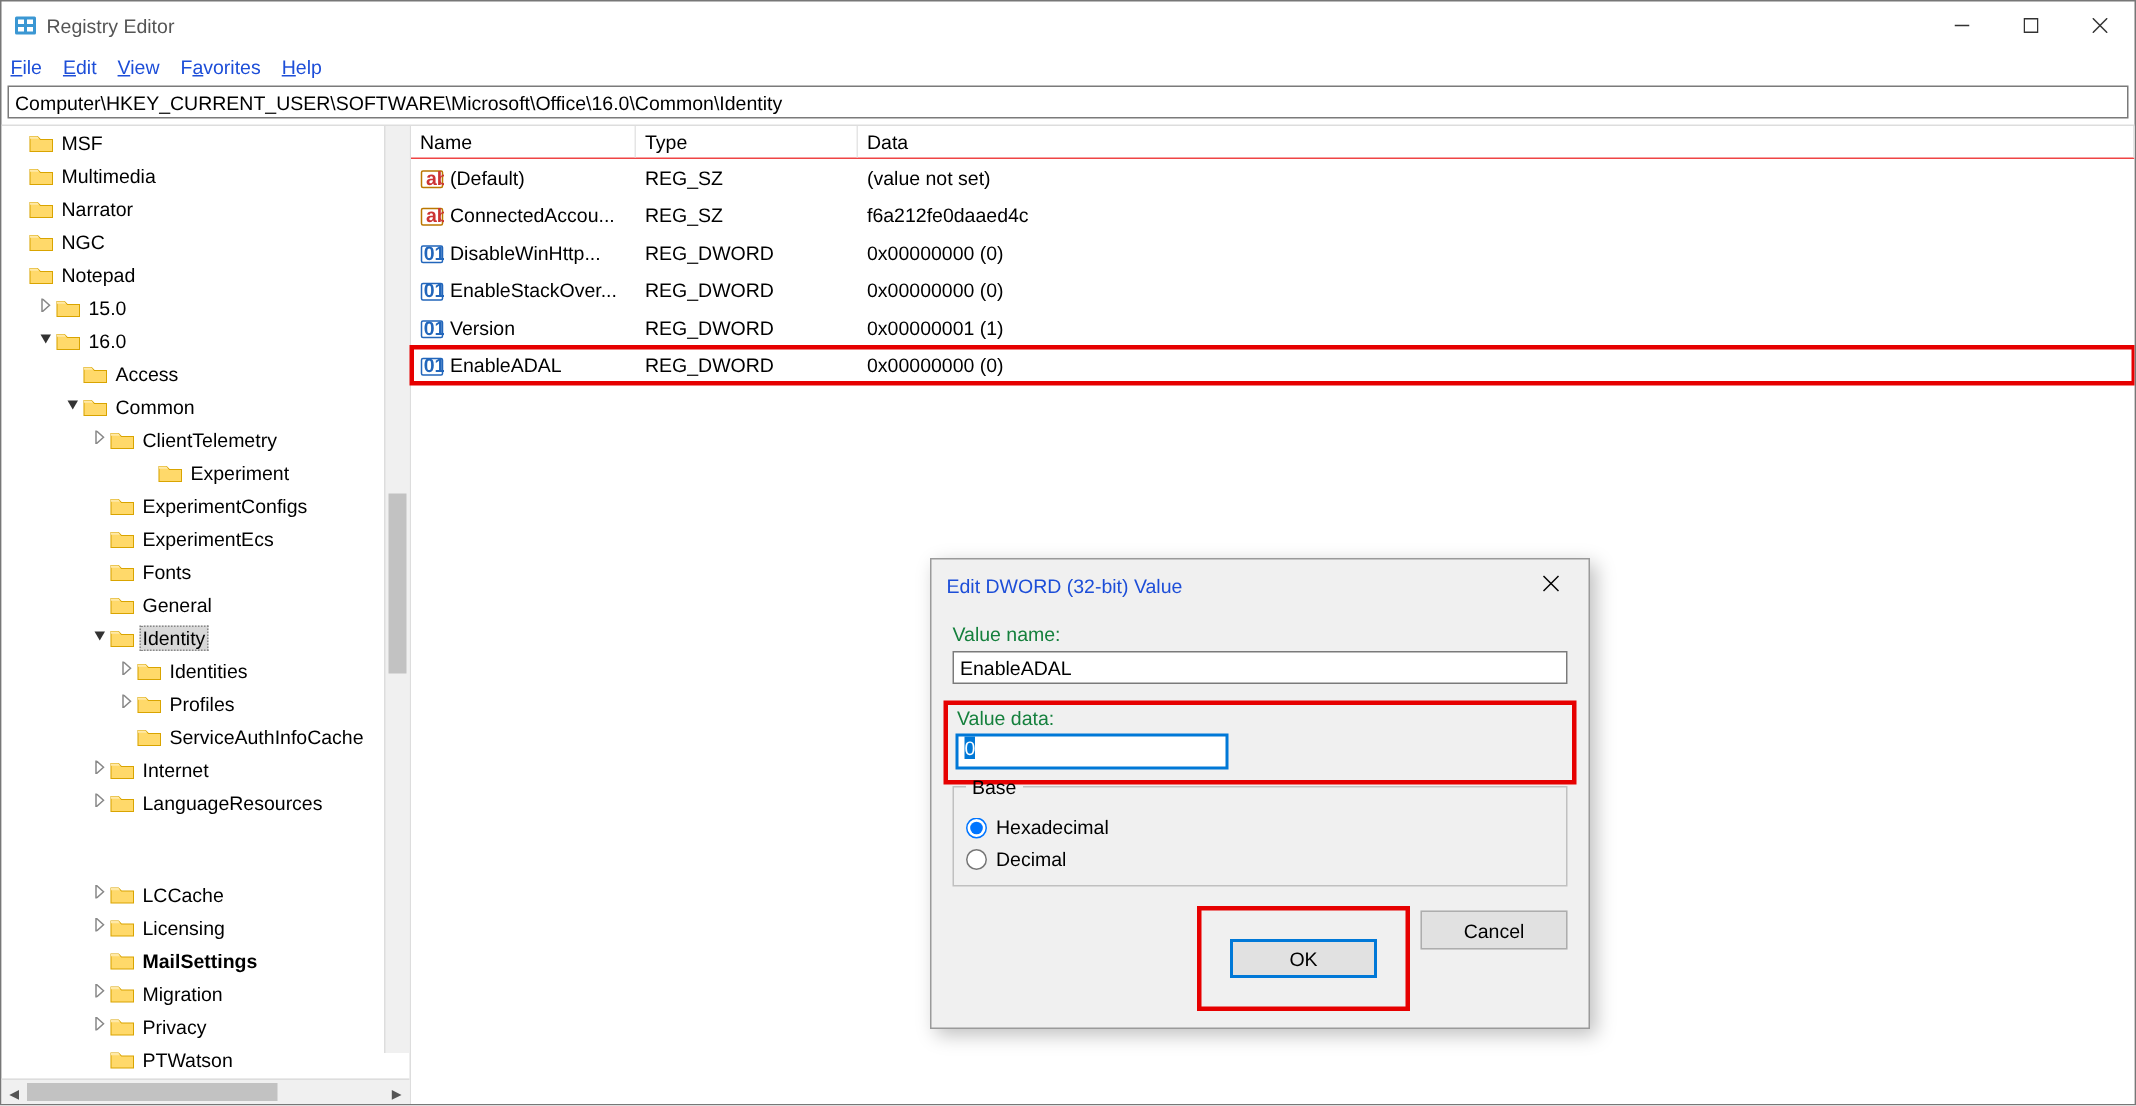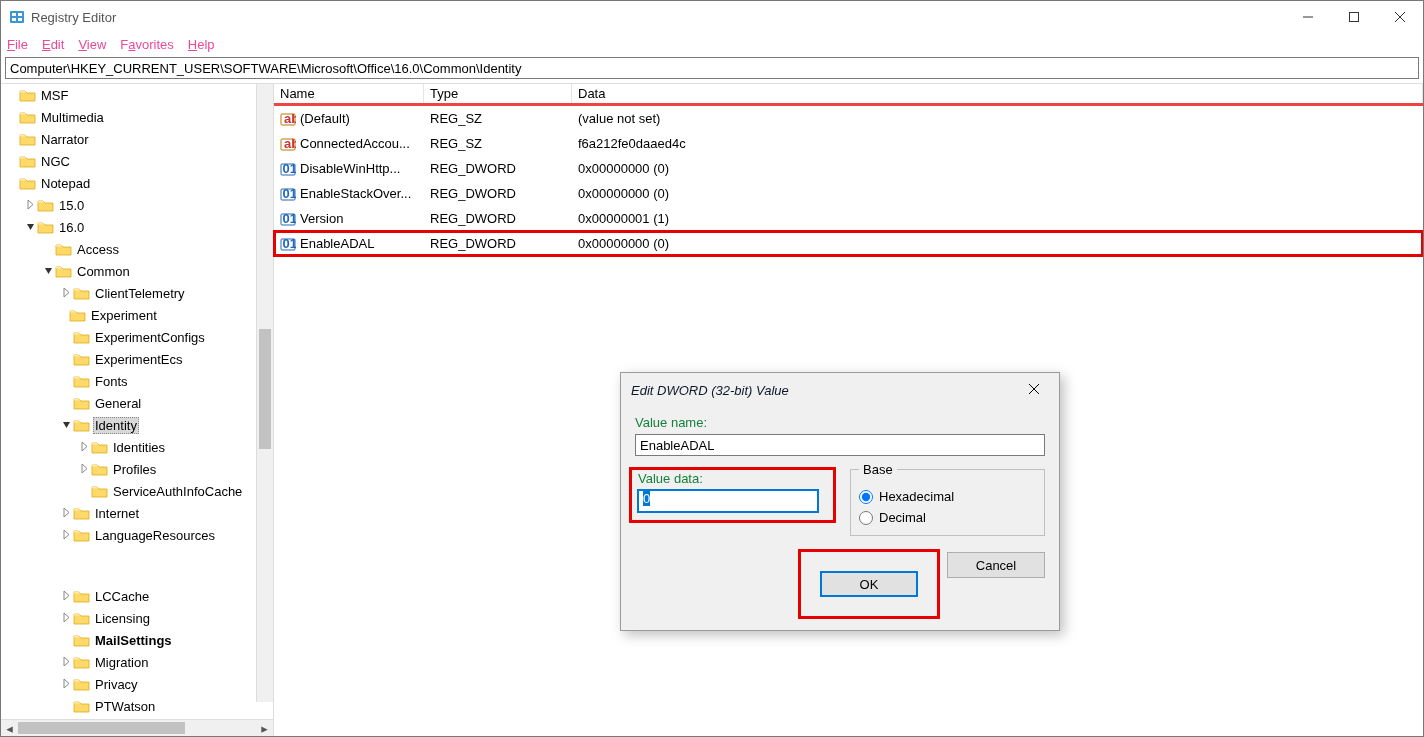--- a/index.html
+++ b/index.html
@@ -9,21 +9,21 @@
 
 
 .titlebar { height: 32px; display: flex; align-items: center; padding-left: 8px; }
 .titlebar .app-icon { width: 16px; height: 16px; margin-right: 6px; display: inline-flex; }
 .titlebar .title { color: #555; font-size: 13px; }
 .titlebar .controls { margin-left: auto; display: flex; }
 .wc-btn { width: 46px; height: 32px; display: flex; align-items: center; justify-content: center; color: #555; }
 
 
 .menubar { height: 22px; display: flex; align-items: center; padding: 0 6px; gap: 14px; }
-.menubar .menu-item { color: #ec4899; cursor: default; }
+.menubar .menu-item { color: #1d4ed8; cursor: default; }
 .menubar .menu-item .ul { text-decoration: underline; }
 
 
 .addressbar { height: 22px; border: 1px solid #7a7a7a; margin: 2px 4px 4px 4px; padding: 0 4px; display: flex; align-items: center; background: #fff; }
 
 
 .body { flex: 1; display: flex; border-top: 1px solid #ddd; overflow: hidden; }
 .tree-panel { width: 273px; border-right: 1px solid #ddd; position: relative; display: flex; flex-direction: column; background: #fff; }
 .tree-scroll { flex: 1; overflow: hidden; position: relative; }
 .tree-inner { position: absolute; top: 0; left: 0; right: 0; }
@@ -35,44 +35,44 @@
 .tree-hscroll .hthumb { position: absolute; left: 0; width: 70%; top: 2px; bottom: 2px; background: #c2c2c2; }
 
 .tree-row { height: 22px; display: flex; align-items: center; white-space: nowrap; cursor: default; text-align: center; }
 .tree-row .expander { width: 14px; text-align: center; color: #777; font-size: 11px; }
 .tree-row .folder-icon { width: 17px; height: 14px; margin-right: 3px; display: inline-flex; }
 .tree-row .label { padding: 0 2px; }
 .tree-row.selected .label { background: #d8d8d8; border: 1px dotted #888; padding: 0 1px; }
 
 
 .values-panel { flex: 1; position: relative; background: #fff; }
-.val-header { height: 22px; display: flex; background: #fff; border-bottom: 3px solid #ef4444; }
+.val-header { height: 22px; display: flex; background: #fff; border-bottom: 1px solid #ef4444; }
 .val-header .col { padding: 2px 6px; border-right: 1px solid #e5e5e5; display: flex; align-items: center; font-weight: normal; color: #000; }
 .col-name { width: 150px; }
 .col-type { width: 148px; }
 .col-data { flex: 1; }
 .val-row { height: 25px; display: flex; align-items: center; }
 .val-row .cell { padding: 0 6px; overflow: hidden; text-overflow: ellipsis; white-space: nowrap; display: flex; align-items: center; }
 .val-row .cell.col-name { width: 150px; }
 .val-row .cell.col-type { width: 148px; }
 .val-row .cell.col-data { flex: 1; }
 .val-row .val-icon { width: 16px; height: 16px; margin-right: 4px; display: inline-flex; }
 .val-row.highlight { outline: 3px solid #e60000; outline-offset: -2px; }
 .val-rows-wrap { position: relative; }
 
 
 .dialog { position: absolute; left: 346px; top: 288px; width: 440px; background: #f0f0f0; border: 1px solid #9a9a9a; box-shadow: 4px 4px 12px rgba(0,0,0,0.25); }
 .dlg-titlebar { height: 34px; display: flex; align-items: center; padding: 0 10px; }
-.dlg-titlebar .dlg-title { color: #0f172a; font-style: italic; }
+.dlg-titlebar .dlg-title { color: #1d4ed8; }
 .dlg-titlebar .dlg-close { margin-left: auto; width: 30px; text-align: center; }
 .dlg-body { padding: 8px 14px 14px 14px; }
 .dlg-label { color: #15803d; margin-bottom: 4px; display: block; }
 .dlg-input { width: 100%; height: 22px; border: 1px solid #7a7a7a; background: #fff; padding: 0 4px; }
 .dlg-input.readonly { background: #fff; }
-.dlg-row { display: flex; gap: 20px; margin-top: 12px; }
+.dlg-row { display: flex; margin-top: 12px; flex-direction: column; }
 .dlg-col { flex: 1; }
 .valuedata-wrap { border: 3px solid #e60000; padding: 1px 6px 8px 6px; margin: -1px -6px 0 -6px; }
 .dlg-input.valuedata { border: 1px solid #0078d7; outline: 1px solid #0078d7; height: 22px; width: 180px; }
 .dlg-input.valuedata .sel { background: #0078d7; color: #fff; }
 fieldset.base { border: 1px solid #c0c0c0; padding: 6px 8px 10px 8px; margin-top: -6px; }
 fieldset.base legend { padding: 0 4px; }
 .radio-row { display: flex; align-items: center; gap: 6px; margin-top: 6px; }
 .radio-row input { width: 14px; height: 14px; }
 .dlg-buttons { display: flex; justify-content: flex-end; gap: 10px; margin-top: 16px; }
 .dlg-btn { width: 98px; height: 26px; background: #e1e1e1; border: 1px solid #adadad; display: flex; align-items: center; justify-content: center; cursor: default; }
@@ -233,21 +233,21 @@
                   <path d="M2 0 L7 4.5 L2 9 Z" fill="none" stroke="#888" stroke-width="1"></path>
                 </svg></span>
               <span class="folder-icon">
                 <svg viewBox="0 0 17 14">
                   <path d="M1 3 L6 3 L8 5 L16 5 L16 13 L1 13 Z" fill="#ffd96a" stroke="#d9a400" stroke-width="0.7"></path>
                   <path d="M1 3 L6 3 L7 4.5 L1 4.5 Z" fill="#ffe9a8"></path>
                 </svg>
               </span>
               <span class="label">ClientTelemetry</span>
             </div>
-            <div class="tree-row" style="padding-left: 54px;">
+            <div class="tree-row" style="padding-left: 90px;">
               <span class="expander" style="transform:none; color:#777;"></span>
               <span class="folder-icon">
                 <svg viewBox="0 0 17 14">
                   <path d="M1 3 L6 3 L8 5 L16 5 L16 13 L1 13 Z" fill="#ffd96a" stroke="#d9a400" stroke-width="0.7"></path>
                   <path d="M1 3 L6 3 L7 4.5 L1 4.5 Z" fill="#ffe9a8"></path>
                 </svg>
               </span>
               <span class="label">Experiment</span>
             </div>
             <div class="tree-row" style="padding-left: 58px;">

